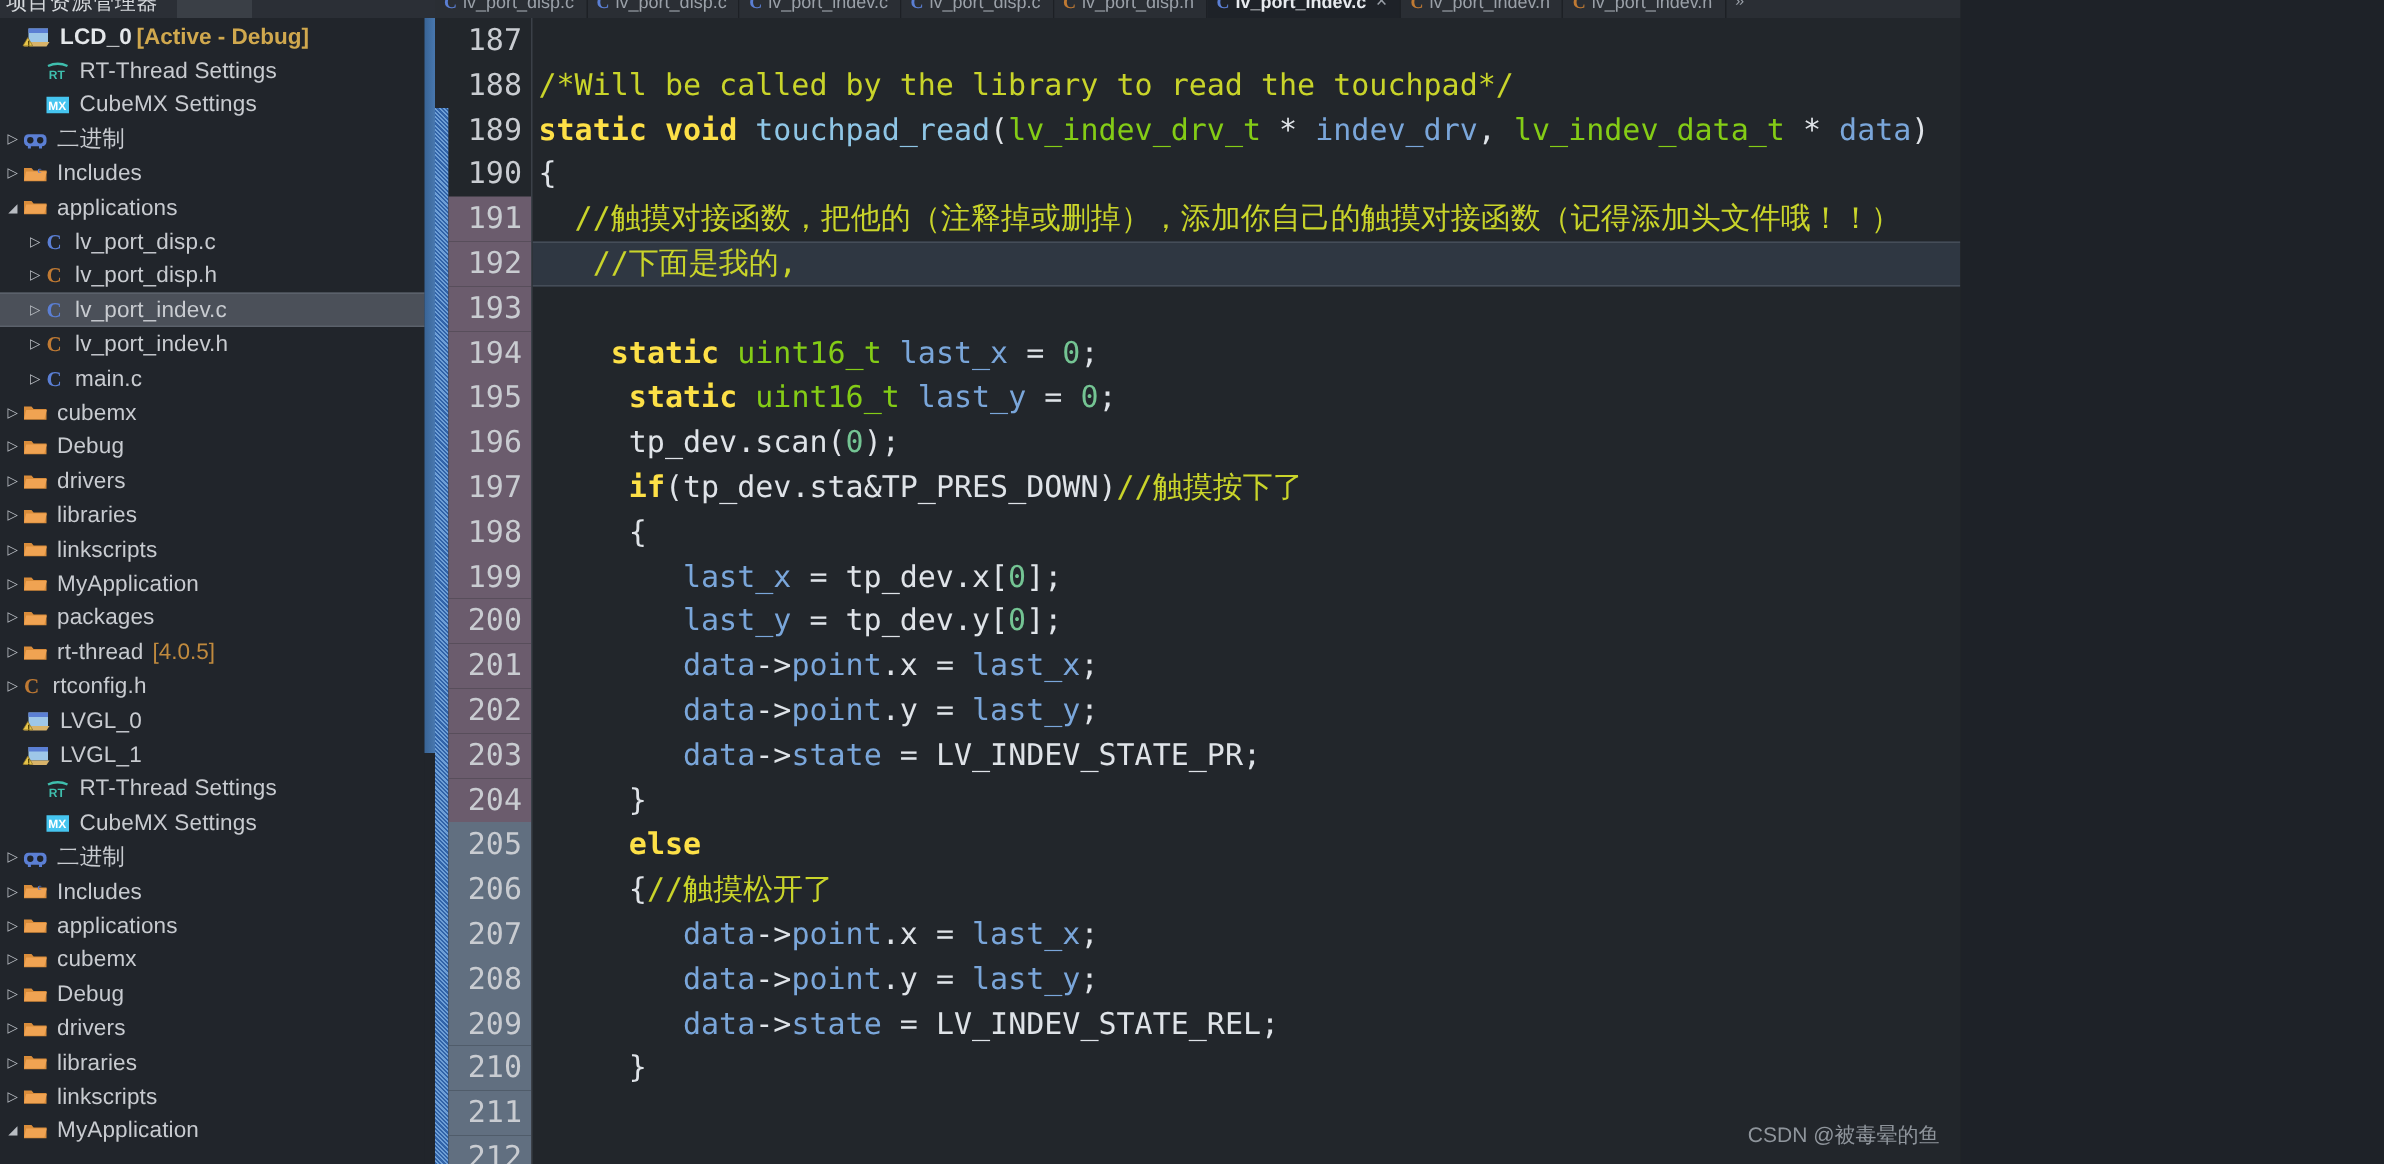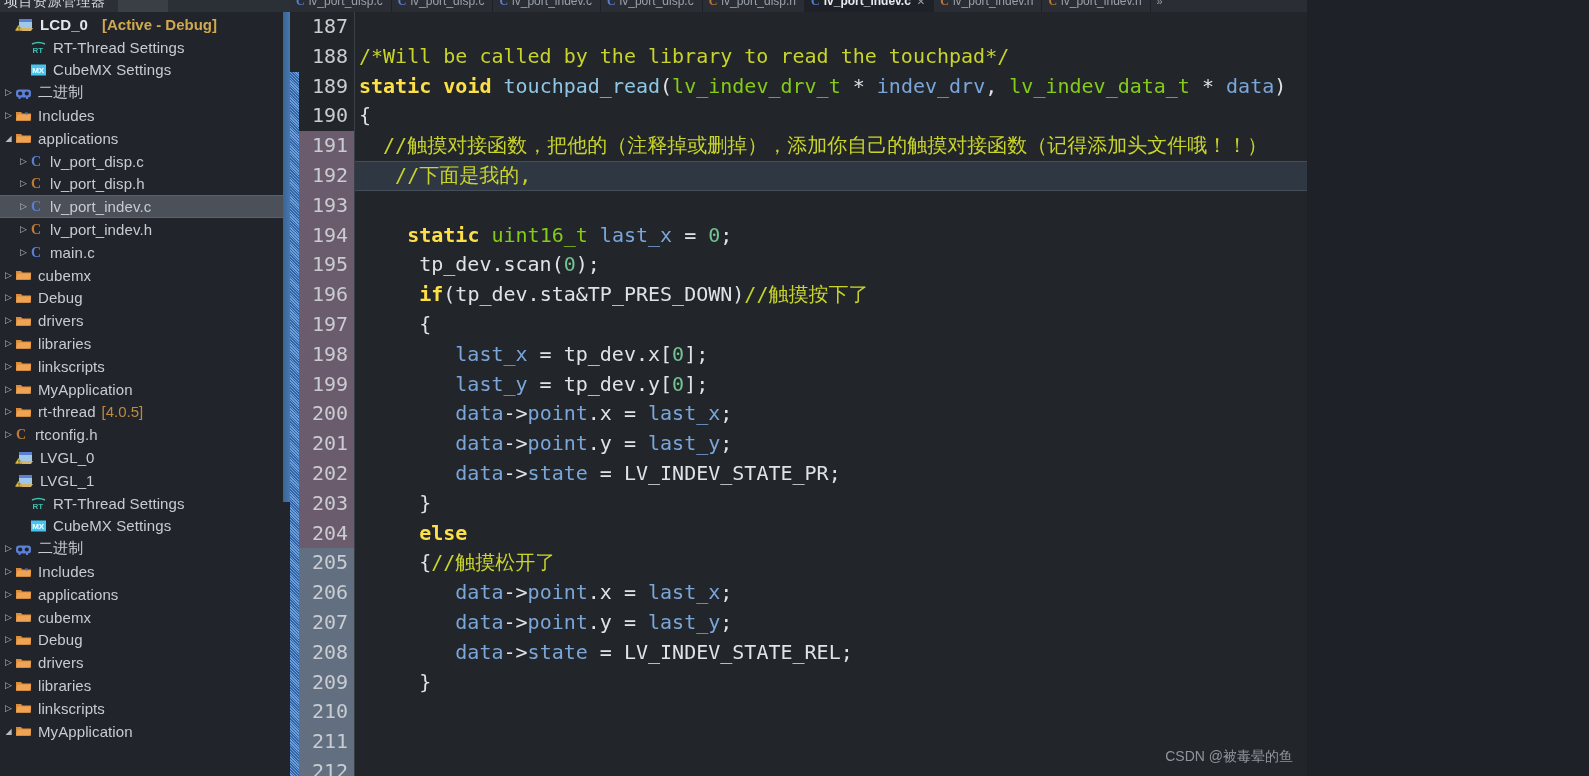--- a/index.html
+++ b/index.html
@@ -63,21 +63,21 @@
     line-height: 1;
   }
   .arrow.closed::before { content: "▷"; }
   .arrow.open::before { content: "◢"; font-size: 8px; }
   .arrow.none::before { content: ""; }
   .ico { flex: 0 0 auto; margin-right: 6px; display:inline-block; line-height:0; }
   .lbl { font-size: 15px; letter-spacing: .1px; }
   .lbl.bold { font-weight: bold; color: #e4e7ea; }
   .sub { color: #c9a24a; font-size: 15px; margin-left: 6px; }
   .sub.ver { color: #c08a3e; }
-  .active-dbg { color: #d0a84e; font-weight: bold; font-size: 15px; margin-left: 14px; }
+  .active-dbg { color: #d0a84e; font-weight: bold; font-size: 15px; margin-left: 3px; }
 
   
   .i0 { padding-left: 2px; }
   .i1 { padding-left: 17px; }
 
   
   #side-scroll {
     position: absolute; right: 0; top: 12px;
     width: 7px; height: 764px;
     background: #21252b;
@@ -340,20 +340,28 @@
             </svg></span>
           <span class="lbl">linkscripts</span>
         </div>
         <div class="row i0">
           <span class="arrow closed"></span>
           <span class="ico"><svg width="17" height="14" viewBox="0 0 17 14">
               <path d="M1 3 h5 l1.4 1.6 H16 v7.2 H1 Z" fill="#d98c3a"></path>
               <path d="M2.4 5.4 H16.2 l-1.6 6 H1 Z" fill="#f0a352"></path>
             </svg></span>
           <span class="lbl">MyApplication</span>
+        </div>
+        <div class="row i0">
+          <span class="arrow closed"></span>
+          <span class="ico"><svg width="17" height="14" viewBox="0 0 17 14">
+              <path d="M1 3 h5 l1.4 1.6 H16 v7.2 H1 Z" fill="#d98c3a"></path>
+              <path d="M2.4 5.4 H16.2 l-1.6 6 H1 Z" fill="#f0a352"></path>
+            </svg></span>
+          <span class="lbl">packages</span>
         </div>
         <div class="row i0">
           <span class="arrow closed"></span>
           <span class="ico"><svg width="17" height="14" viewBox="0 0 17 14">
               <path d="M1 3 h5 l1.4 1.6 H16 v7.2 H1 Z" fill="#d98c3a"></path>
               <path d="M2.4 5.4 H16.2 l-1.6 6 H1 Z" fill="#f0a352"></path>
             </svg></span>
           <span class="lbl">rt-thread</span>
           <span class="sub ver">[4.0.5]</span>
         </div>
@@ -556,20 +564,21 @@
         </div>
       <div id="code">
           <div class="cline"></div>
           <div class="cline"><span class="cmt">/*Will be called by the library to read the touchpad*/</span></div>
           <div class="cline"><span class="kw">static</span><span class="pln"> </span><span class="kw">void</span><span class="pln"> </span><span class="fn">touchpad_read</span><span class="pln">(</span><span class="typ">lv_indev_drv_t</span><span class="pln"> </span><span class="pln">* </span><span class="var">indev_drv</span><span class="pln">, </span><span class="typ">lv_indev_data_t</span><span class="pln"> * </span><span class="var">data</span><span class="pln">)</span></div>
           <div class="cline"><span class="pln">{</span></div>
           <div class="cline"><span class="cmt">  //触摸对接函数，把他的（注释掉或删掉），添加你自己的触摸对接函数（记得添加头文件哦！！）</span></div>
           <div class="cline curline"><span class="cmt">   //下面是我的,</span></div>
           <div class="cline"></div>
           <div class="cline"><span class="pln">    </span><span class="kw">static</span><span class="pln"> </span><span class="typ">uint16_t</span><span class="pln"> </span><span class="var">last_x</span><span class="pln"> = </span><span class="num">0</span><span class="pln">;</span></div>
+          <div class="cline"><span class="pln">     </span><span class="kw">static</span><span class="pln"> </span><span class="typ">uint16_t</span><span class="pln"> </span><span class="var">last_y</span><span class="pln"> = </span><span class="num">0</span><span class="pln">;</span></div>
           <div class="cline"><span class="pln">     tp_dev.scan(</span><span class="num">0</span><span class="pln">);</span></div>
           <div class="cline"><span class="pln">     </span><span class="kw">if</span><span class="pln">(tp_dev.sta&amp;TP_PRES_DOWN)</span><span class="cmt">//触摸按下了</span></div>
           <div class="cline"><span class="pln">     {</span></div>
           <div class="cline"><span class="pln">        </span><span class="var">last_x</span><span class="pln"> = tp_dev.x[</span><span class="num">0</span><span class="pln">];</span></div>
           <div class="cline"><span class="pln">        </span><span class="var">last_y</span><span class="pln"> = tp_dev.y[</span><span class="num">0</span><span class="pln">];</span></div>
           <div class="cline"><span class="pln">        </span><span class="var">data</span><span class="pln">-&gt;</span><span class="var">point</span><span class="pln">.</span><span class="pln">x = </span><span class="var">last_x</span><span class="pln">;</span></div>
           <div class="cline"><span class="pln">        </span><span class="var">data</span><span class="pln">-&gt;</span><span class="var">point</span><span class="pln">.</span><span class="pln">y = </span><span class="var">last_y</span><span class="pln">;</span></div>
           <div class="cline"><span class="pln">        </span><span class="var">data</span><span class="pln">-&gt;</span><span class="var">state</span><span class="pln"> = LV_INDEV_STATE_PR;</span></div>
           <div class="cline"><span class="pln">     }</span></div>
           <div class="cline"><span class="pln">     </span><span class="kw">else</span></div>

